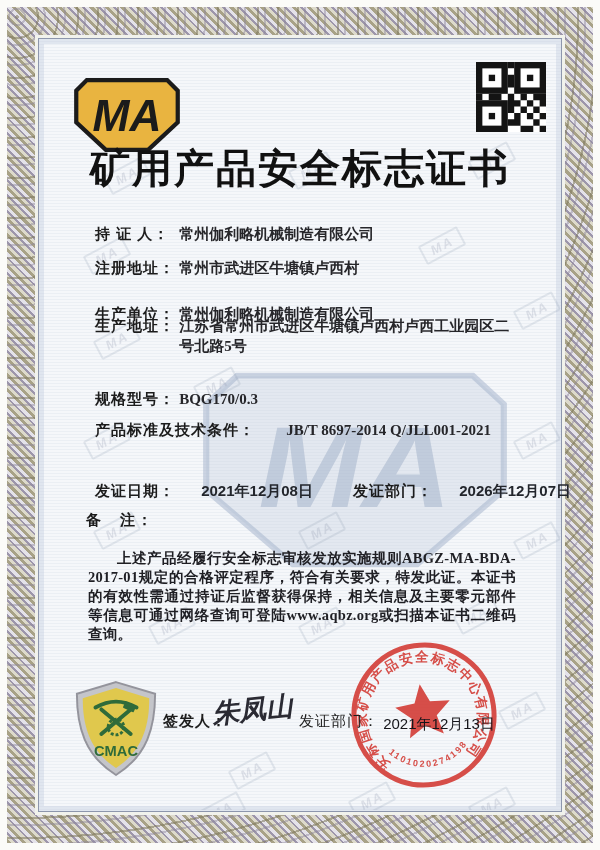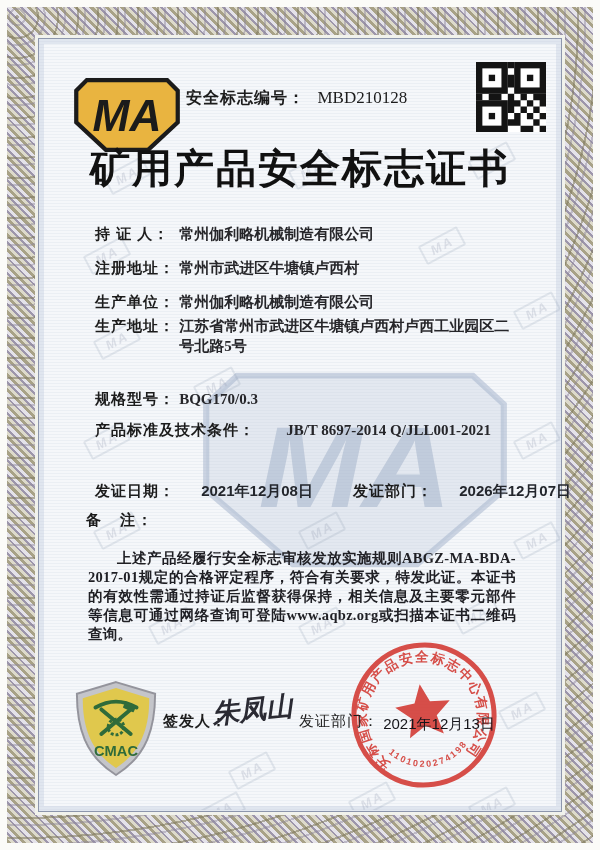--- a/index.html
+++ b/index.html
@@ -89,24 +89,20 @@
       <div class="wm-stamp" style="left: 430px; top: 755px;">MA</div>
     </div>
 
   <div class="content">
 
     <svg class="ma-logo" viewBox="0 0 100 70">
       <polygon points="12,2 88,2 98,12 98,42 70,68 30,68 2,42 2,12" fill="#e9b440" stroke="#1b1b1b" stroke-width="4"></polygon>
       <text x="50" y="50" text-anchor="middle" font-family="Liberation Sans, sans-serif" font-size="42" font-weight="bold" font-style="italic" fill="#1b1b1b">MA</text>
     </svg>
 
-    <div class="cert-no">
-      <span class="lbl">安全标志编号：</span>
-      <span class="val">MBD210128</span>
-    </div>
 
     <svg class="qr" viewBox="0 0 44 44">
       <rect x="0" y="0" width="44" height="44" fill="#fff"></rect>
       <g fill="#141414">
         <rect x="0" y="0" width="20" height="20"></rect>
           <rect x="24" y="0" width="20" height="20"></rect>
           <rect x="0" y="24" width="20" height="20"></rect>
       </g>
       <g fill="#fff">
         <rect x="4" y="4" width="12" height="12"></rect>
@@ -124,21 +120,21 @@
     <div class="title">矿用产品安全标志证书</div>
 
     <div class="frow" style="top:258px">
       <span class="flabel">注册地址：</span>
       <span class="fvalue">常州市武进区牛塘镇卢西村</span>
     </div>
     <div class="frow" style="top:224px">
       <span class="flabel">持 证 人：</span>
       <span class="fvalue">常州伽利略机械制造有限公司</span>
     </div>
-    <div class="frow" style="top:292px">
+    <div class="frow" style="top:304px">
       <span class="flabel">生产单位：</span>
       <span class="fvalue">常州伽利略机械制造有限公司</span>
     </div>
     <div class="frow" style="top:316px">
       <span class="flabel">生产地址：</span>
       <span class="fvalue">江苏省常州市武进区牛塘镇卢西村卢西工业园区二号北路5号</span>
     </div>
     <div class="frow" style="top:389px">
       <span class="flabel">规格型号：</span>
       <span class="fvalue">BQG170/0.3</span>

